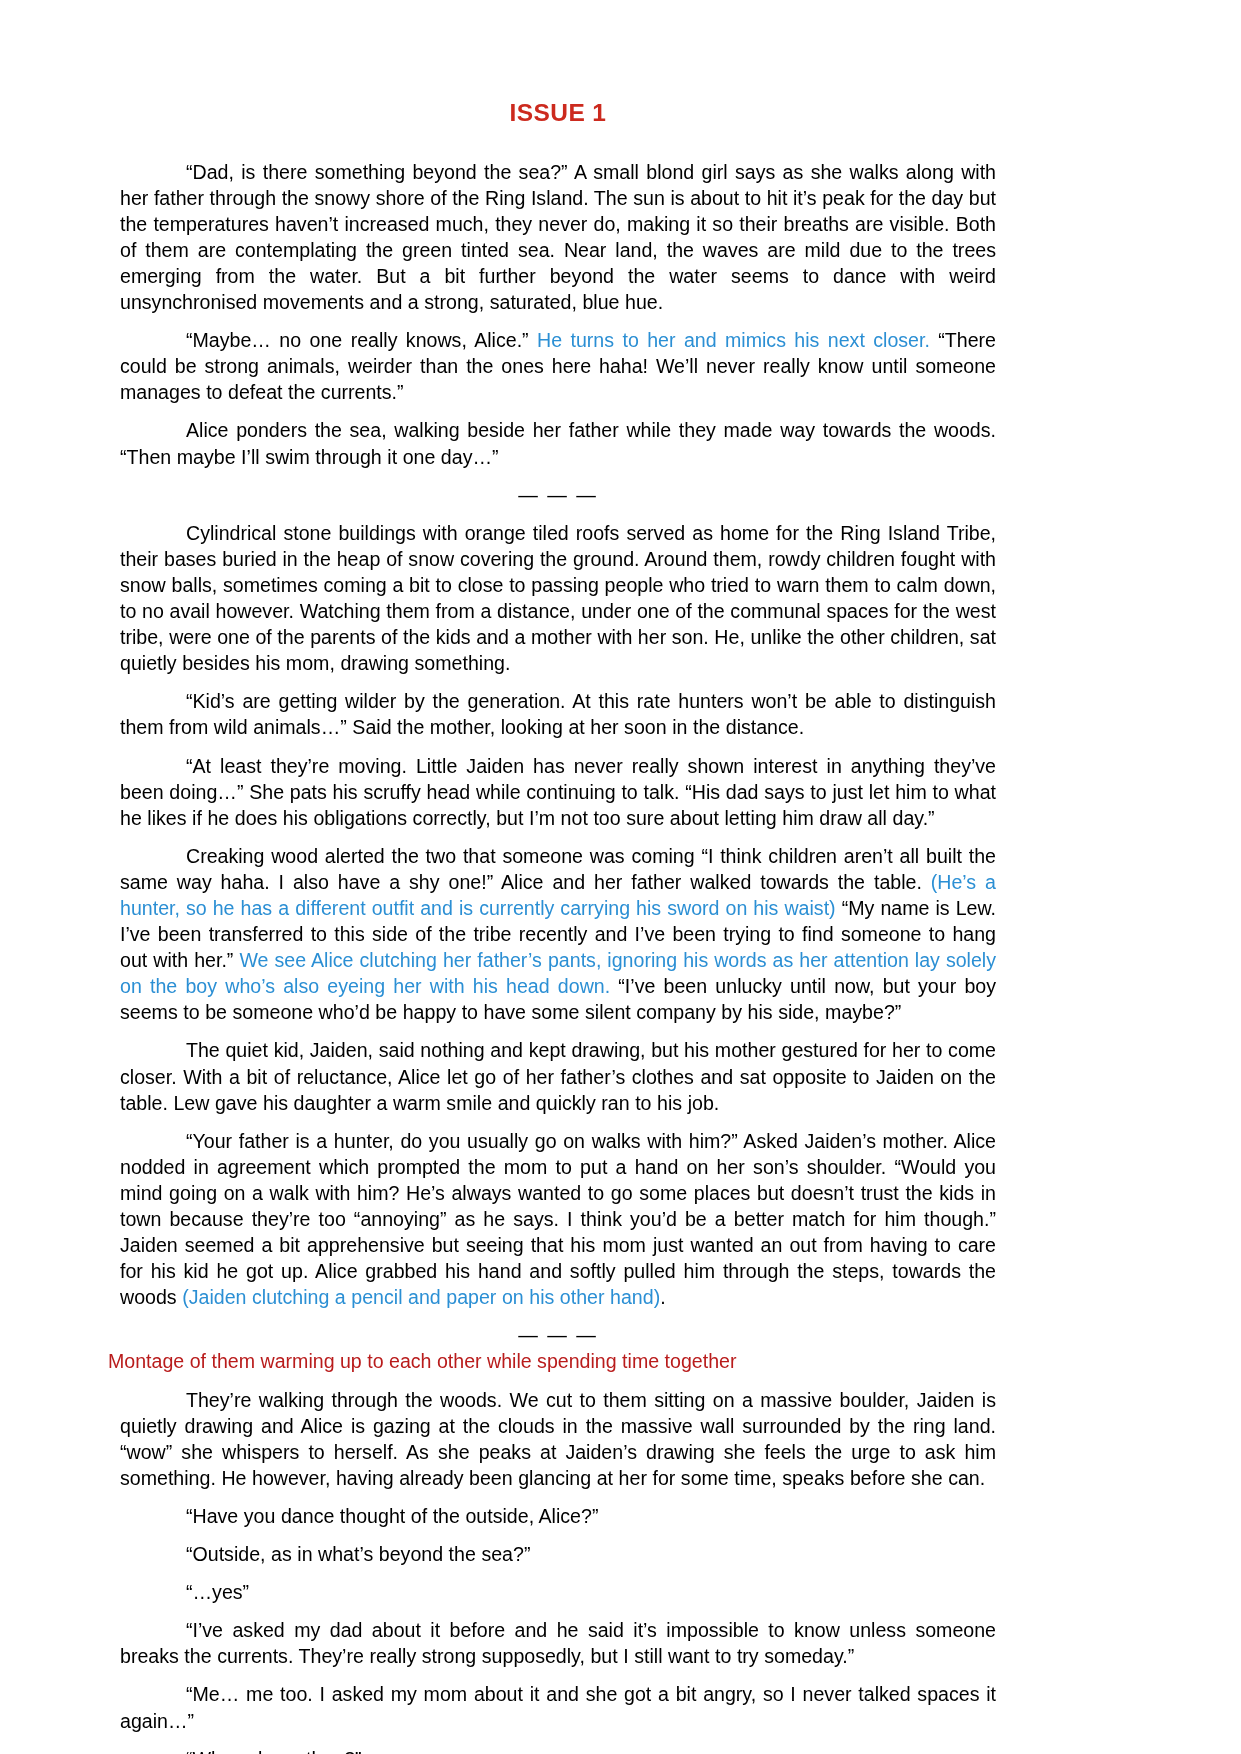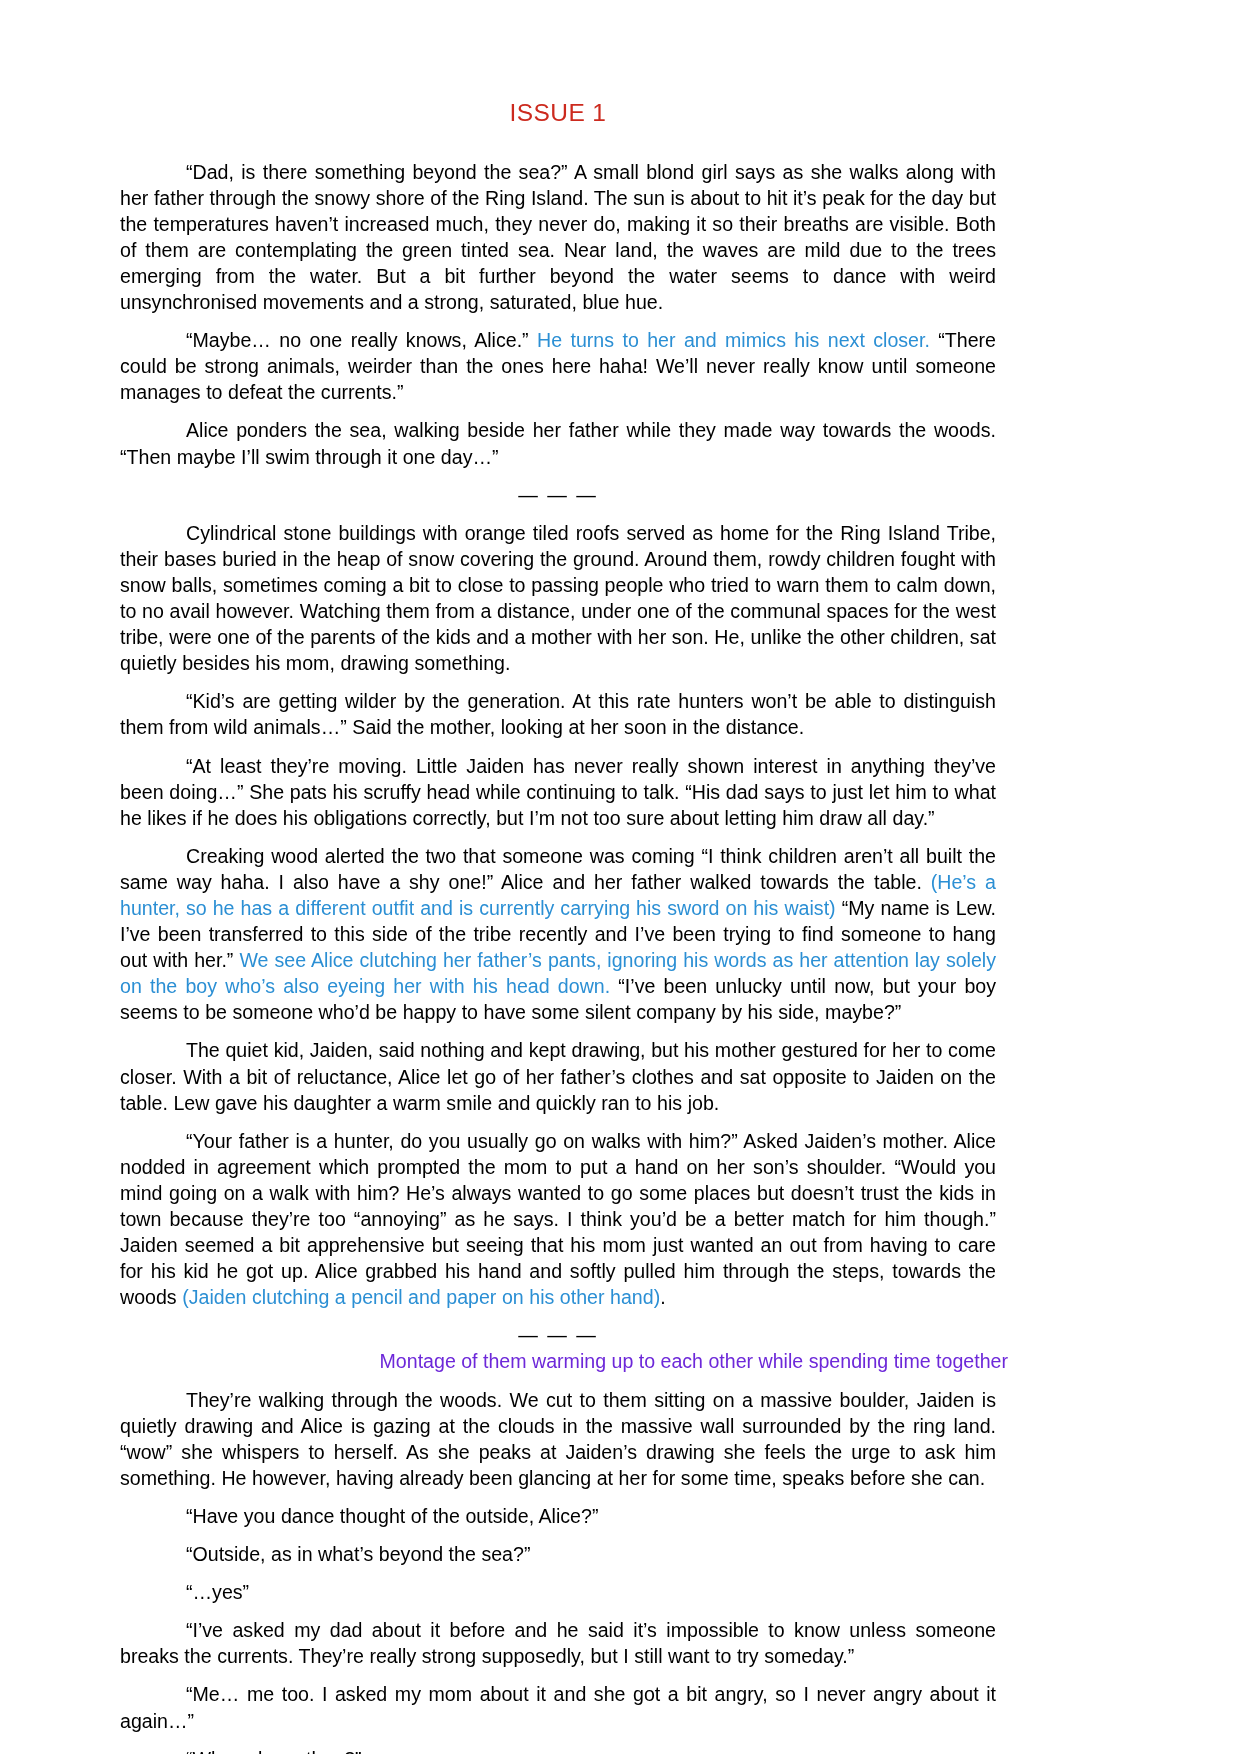--- a/index.html
+++ b/index.html
@@ -28,21 +28,21 @@
     top: 98px;
     width: 900px;
   }
   .doc-title {
     text-align: center;
     color: #cc2a1e;
     font-size: 24.5px;
     line-height: 1.25;
     letter-spacing: 0.4px;
     margin: 0 0 30px 0;
-    font-weight: normal;
+    font-weight: bold;
   }
   p.para {
     margin: 12px;
     padding: 0;
     text-align: justify;
     text-justify: inter-word;
     font-size: 19.6px;
     line-height: 26.1px;
     text-indent: 66px;
     hyphens: none;
@@ -55,25 +55,25 @@
   }
   .sep {
     text-align: center;
     font-size: 19.6px;
     line-height: 26.1px;
     margin: 0;
     letter-spacing: 2px;
     text-indent: 0;
   }
   .centerblue {
-    text-align: right;
+    text-align: left;
     font-size: 19.6px;
     line-height: 26.1px;
     margin: 0;
-    color: #6d28d9;
+    color: #b91c1c;
     text-indent: 0;
   }
 </style>
 </head>
 <body>
 
 <div class="page">
   <div class="content">
 
     <h1 class="doc-title">ISSUE 1</h1>
@@ -106,18 +106,18 @@
     <p class="para"><span>They’re walking through the woods. We  cut to them sitting on a massive boulder, Jaiden is quietly drawing and Alice is gazing at the clouds in the massive wall surrounded by the ring land. “</span><span class="ital">wow</span><span>” she whispers to herself. As she peaks at Jaiden’s drawing she feels the urge to ask him something. He however, having already been glancing at her for some time, speaks before she can.</span></p>
 
     <p class="para">“Have you dance thought of the outside, Alice?”</p>
 
     <p class="para">“Outside, as in what’s beyond the sea?”</p>
 
     <p class="para">“…yes”</p>
 
     <p class="para">“I’ve asked my dad about it before and he said it’s impossible to know unless someone breaks the currents. They’re really strong supposedly, but I still want to try someday.”</p>
 
-    <p class="para">“Me… me too. I asked my mom about it and she got a bit angry, so I never angry about it again…”</p>
+    <p class="para">“Me… me too. I asked my mom about it and she got a bit angry, so I never talked spaces it again…”</p>
 
     <p class="para">“Why ask me then?”</p>
 
   </div>
 </div>
 
 </body></html>

